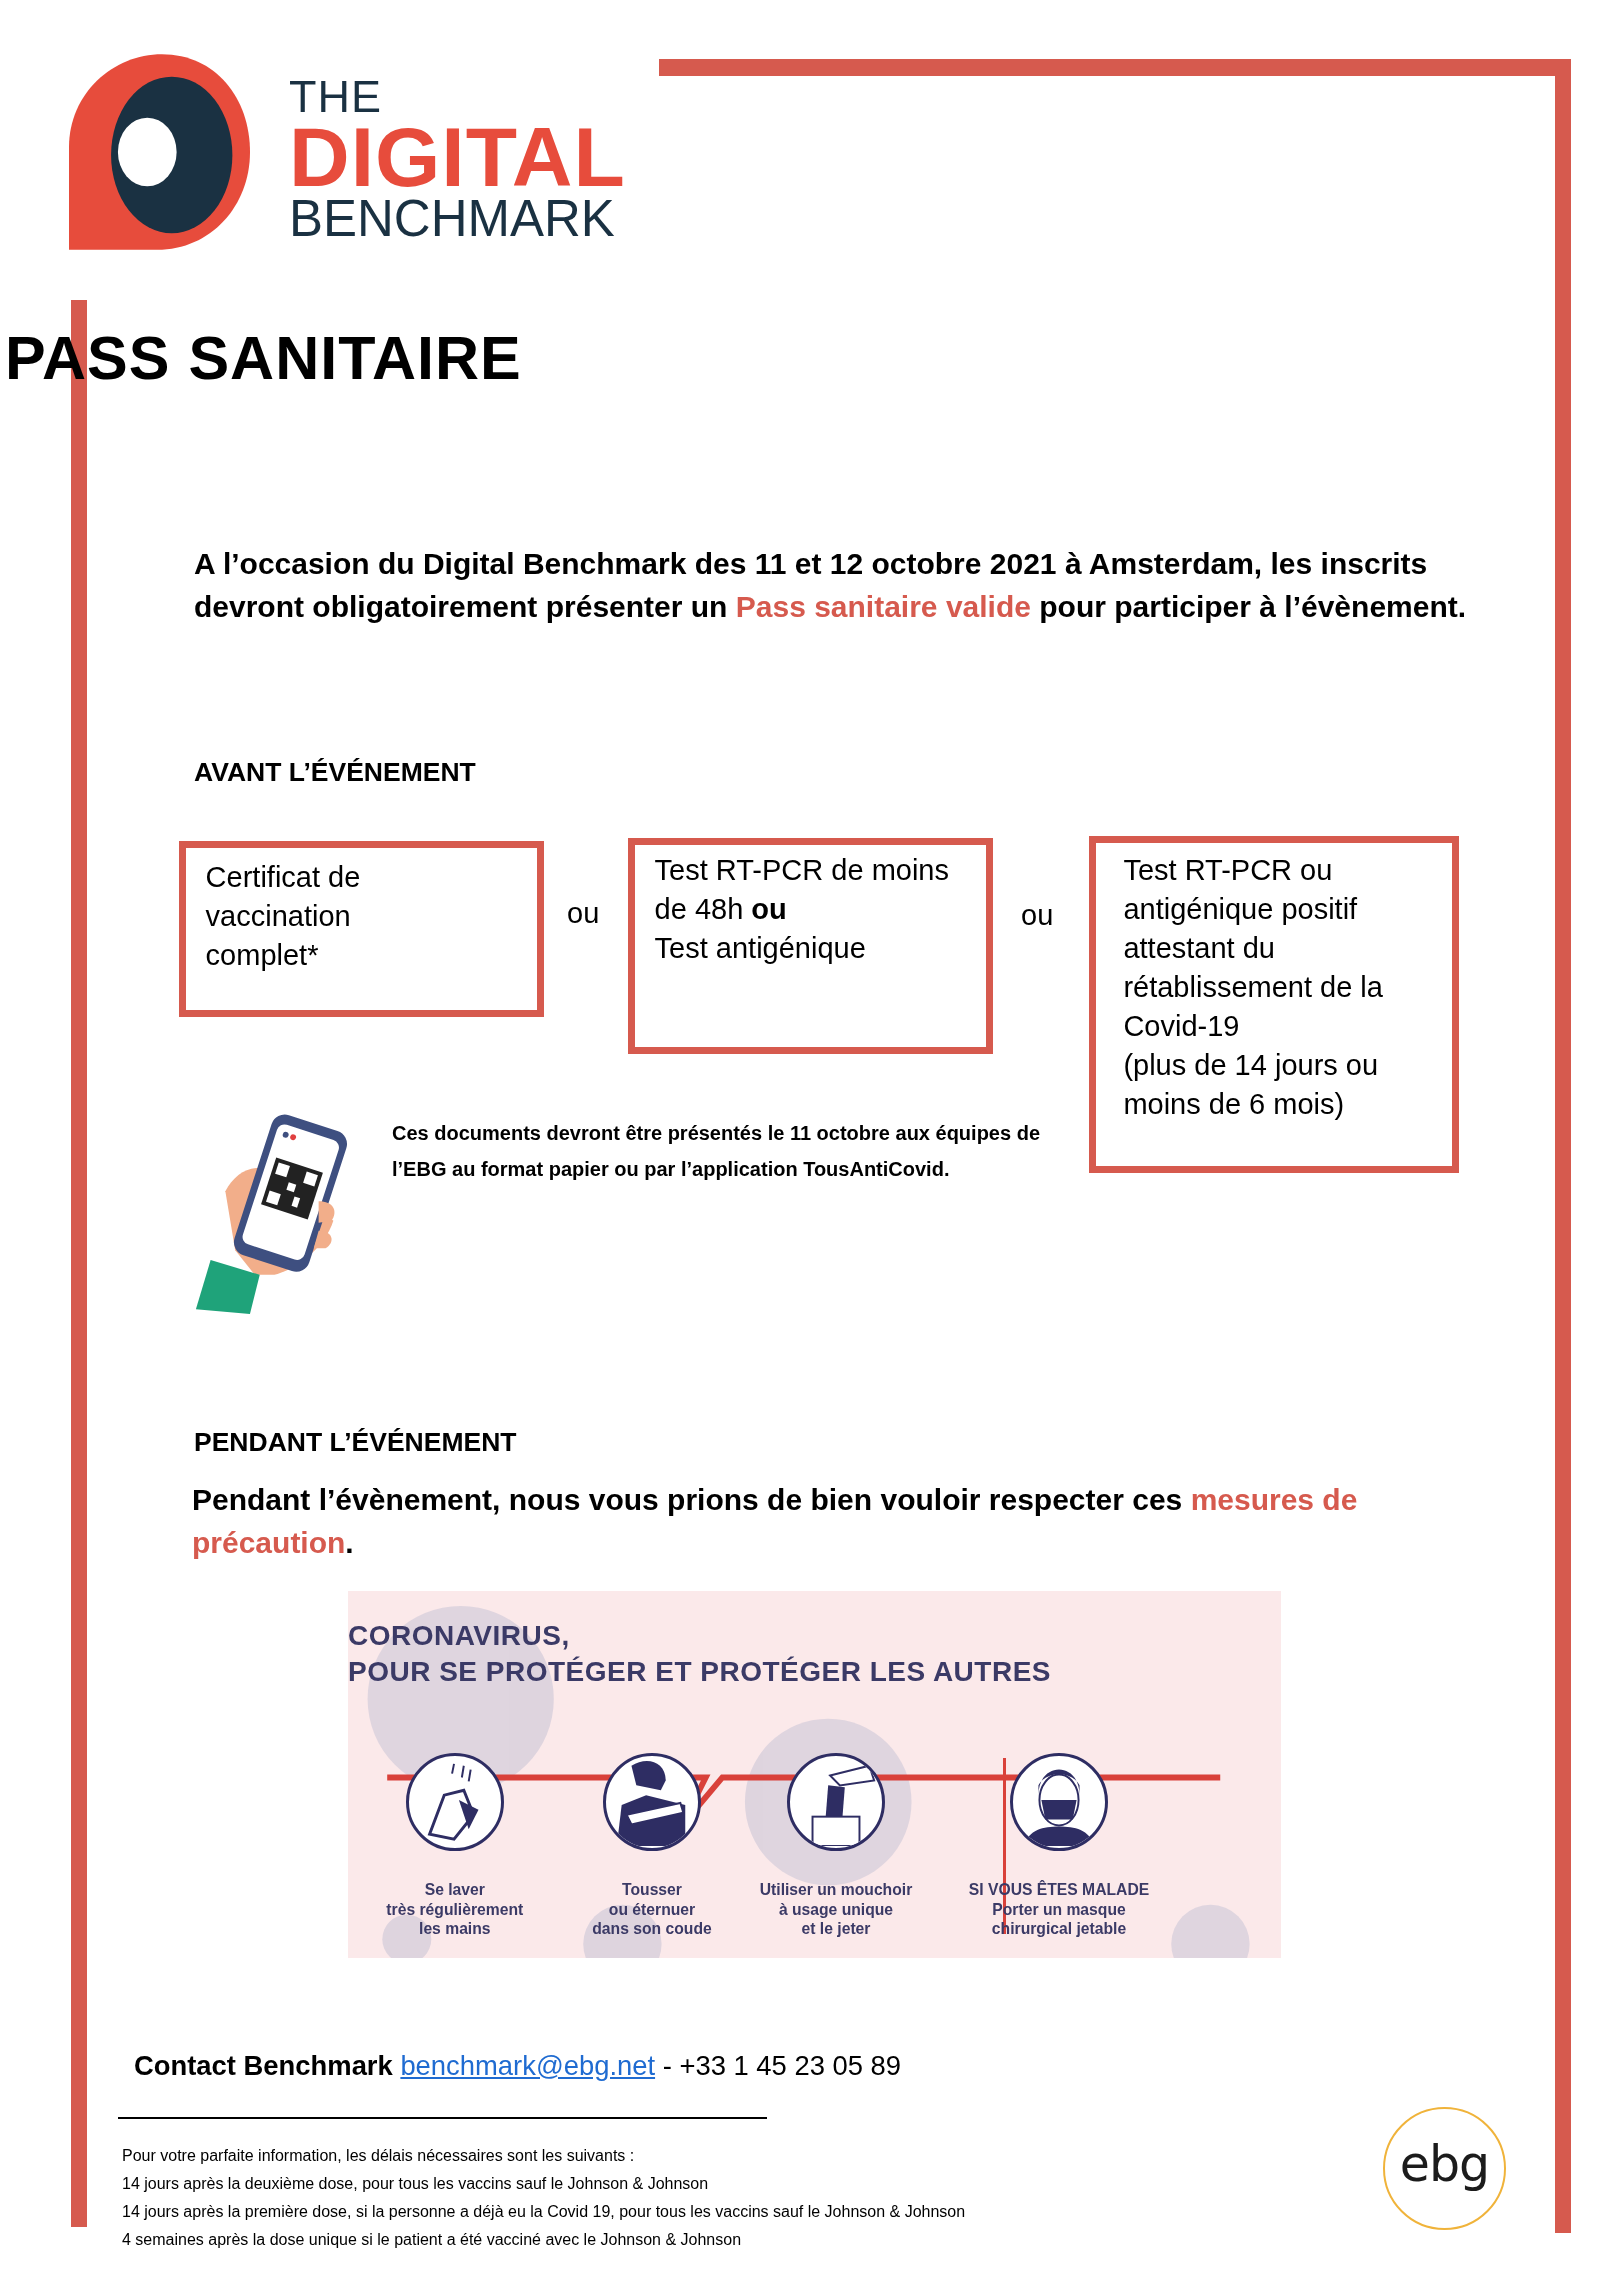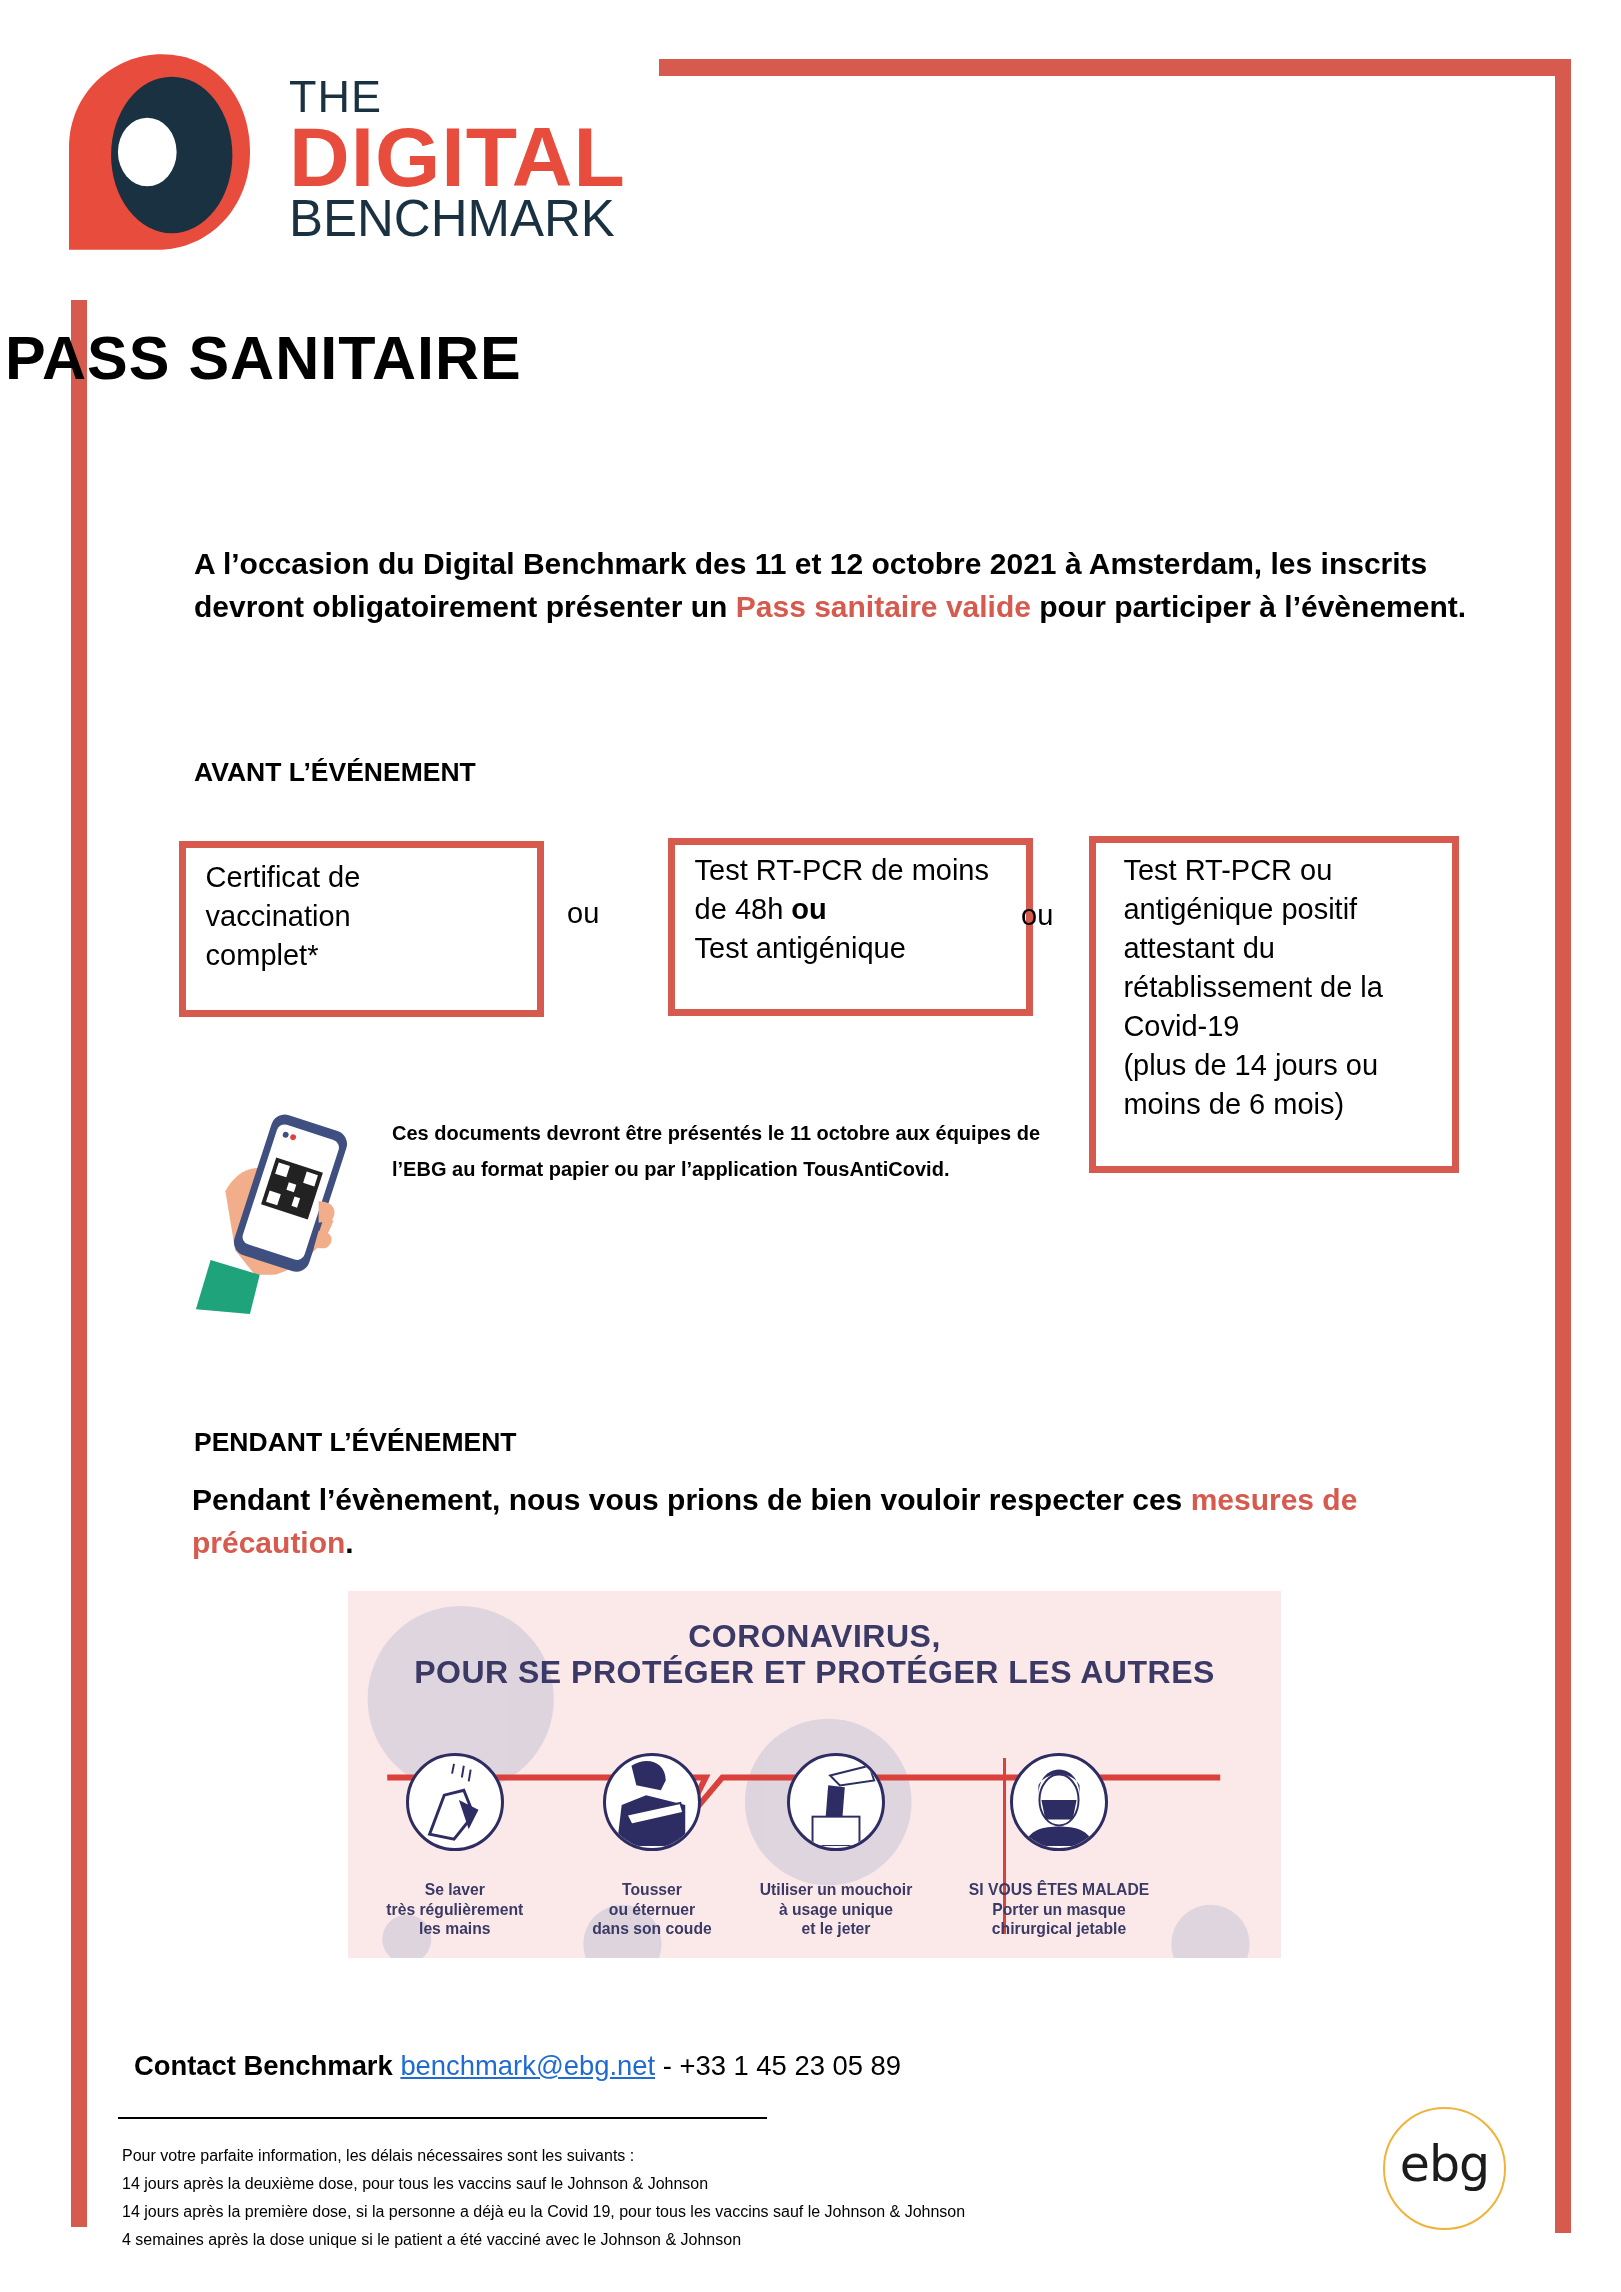--- a/index.html
+++ b/index.html
@@ -30,35 +30,35 @@
   #intro { left: 194px; top: 542px; width: 1274px; font-size: 30px; font-weight: bold; line-height: 43px; }
   .accent { color: #d65a4e; }
 
   .section-h { position: absolute; left: 194px; font-size: 26.5px; font-weight: bold; }
   #h-avant { top: 757px; }
   #h-pendant { top: 1427px; }
 
   
   .opt { position: absolute; border: 7.8px solid #d65a4e; background: #fff; font-size: 29px; line-height: 39px; padding: 9.8px 0 0 19.6px; }
   #opt1 { left: 179px; top: 841px; width: 365px; height: 176px; }
-  #opt2 { left: 628px; top: 838px; width: 365px; height: 178px; padding-top: 5.9px; margin-left: 40px; }
+  #opt2 { left: 628px; top: 838px; width: 365px; height: 216px; padding-top: 5.9px; }
   #opt3 { left: 1089px; top: 836px; width: 370px; height: 337px; padding-top: 8px; padding-left: 27.4px; }
   .ou { position: absolute; font-size: 29px; }
   #ou1 { left: 567px; top: 897px; }
   #ou2 { left: 1021px; top: 899px; }
 
   
   #phone-illus { left: 186px; top: 1103px; width: 172px; height: 216px; }
   #docs-text { left: 392px; top: 1115px; width: 667px; font-size: 20px; font-weight: bold; line-height: 36px; }
 
   #pendant-text { left: 192px; top: 1478px; width: 1176px; font-size: 30px; font-weight: bold; line-height: 43px; }
 
   
   #infographic { left: 348px; top: 1591px; width: 933px; height: 367px; background: #fbe9ea; overflow: hidden; }
-  #info-title { position: absolute; left: 0; width: 100%; top: 27.4px; text-align: center; color: #3b3a66; font-weight: bold; font-size: 32px; line-height: 36px; letter-spacing: 0.5px; }
+  #info-title { position: absolute; left: 0; width: 100%; top: 27.4px; text-align: left; color: #3b3a66; font-weight: bold; font-size: 28px; line-height: 36px; letter-spacing: 0.5px; }
   .step { position: absolute; top: 162px; width: 196px; text-align: center; }
   .step .circle { width: 98px; height: 98px; border-radius: 50%; border: 3.9px solid #2e2d63; background: #fff; margin: 0 auto; position: relative; overflow: hidden; }
   .step .cap { margin-top: 29px; font-size: 15.7px; font-weight: bold; line-height: 19.6px; color: #3b3a66; }
   .cap span { display: block; }
   #step1 { left: 8.8px; }
   #step2 { left: 206px; }
   #step3 { left: 390px; }
   #step4 { left: 613px; }
   #info-divider { position: absolute; left: 655px; top: 167px; width: 2.9px; height: 176px; background: #d9413a; }
 

